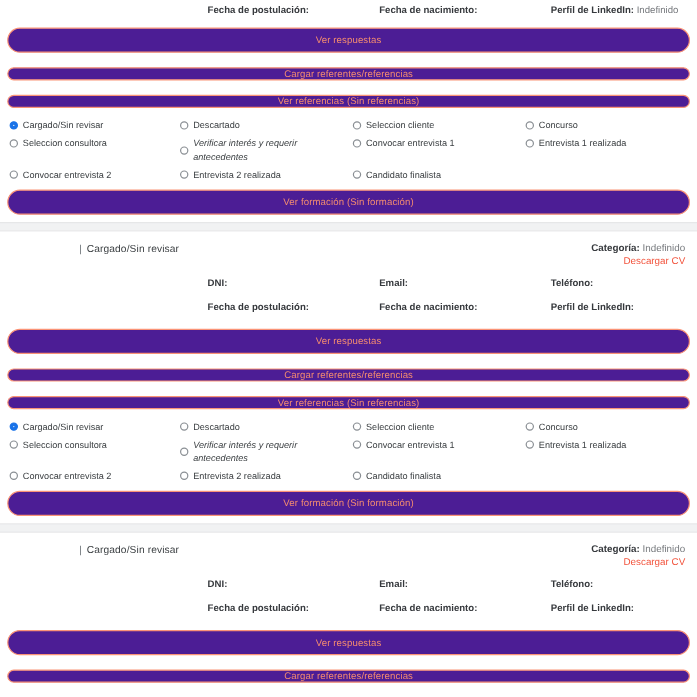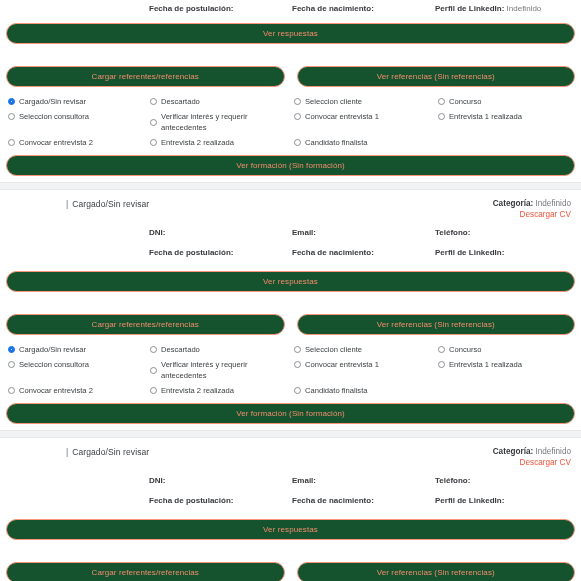--- a/index.html
+++ b/index.html
@@ -105,56 +105,58 @@
   .info-grid {
     display: grid;
     grid-template-columns: 143px 143px 150px;
     padding: 9px 0 0 143px;
     row-gap: 11px;
     box-sizing: border-box;
   }
   .info-field {
     font-size: 8px;
     white-space: nowrap;
+    margin-left: 24px;
   }
   .info-label {
     font-weight: bold;
     color: #36393d;
   }
   .info-value {
     color: #76797d;
     font-weight: normal;
   }
 
   
   .btn {
     display: flex;
     align-items: center;
     justify-content: center;
     border: 1px solid #fa9377;
     border-radius: 13px;
-    background: #14532d;
+    background: #4c1d95;
     color: #f58c6f;
     font-size: 8px;
     font-family: "Liberation Sans", sans-serif;
     height: 21px;
     box-sizing: border-box;
     cursor: pointer;
     letter-spacing: .1px;
     padding: 0 6px;
     text-align: center;
   }
   .btn-full {
     width: 100%;
     margin-top: 10px;
   }
   .btn-row {
     display: flex;
     gap: 12px;
-    margin-top: 22px;
+    margin-top: 12px;
+    flex-direction: column;
   }
   .btn-row .btn {
     flex: 1 1 0;
   }
 
   
   .radio-grid {
     display: grid;
     grid-template-columns: 142px 144px 144px 144px;
     margin-top: 9px;
@@ -168,20 +170,21 @@
     gap: 4px;
     font-size: 7.6px;
     color: #3c4043;
     cursor: pointer;
     line-height: 11px;
     padding-right: 6px;
     box-sizing: border-box;
   }
   .radio-item.r2 {
     align-items: center;
+    font-style: italic;
   }
   .radio-dot {
     width: 7px;
     height: 7px;
     min-width: 7px;
     border: 1px solid #8a8f94;
     border-radius: 50%;
     background: #ffffff;
     box-sizing: border-box;
     margin-top: 2px;

